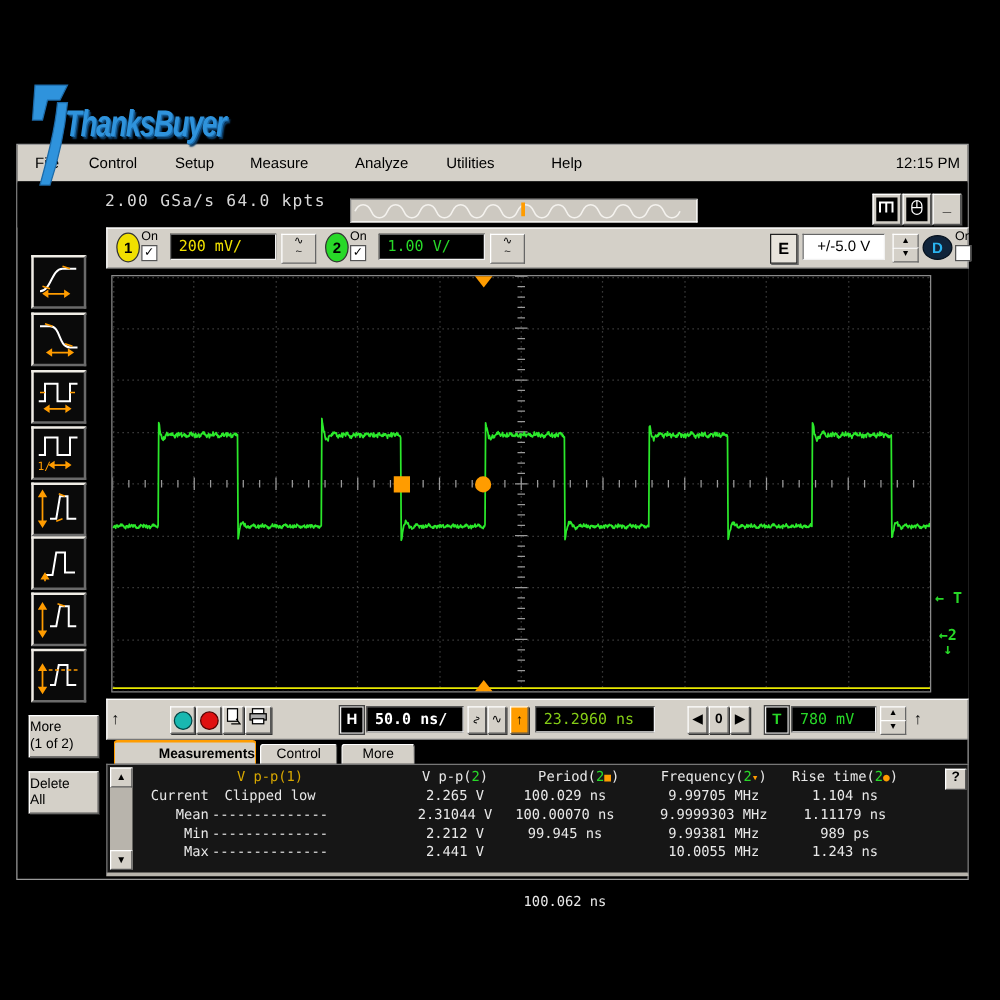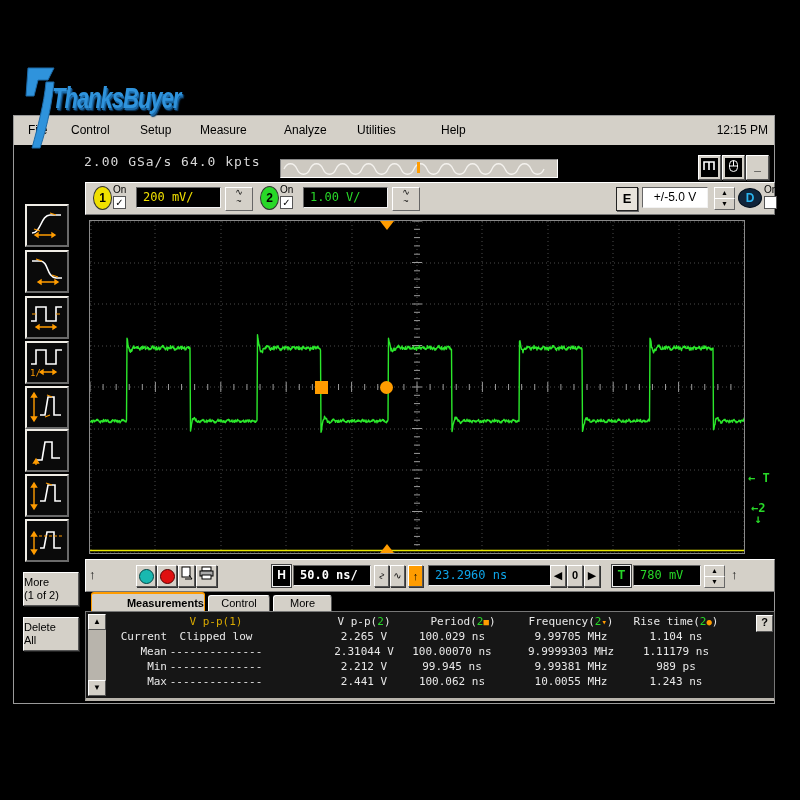--- a/index.html
+++ b/index.html
@@ -355,21 +355,21 @@
             <rect x="3" y="1" width="9" height="4" fill="#fff" stroke="#000"></rect>
             <rect x="1" y="5" width="13" height="5" fill="#aaa" stroke="#000"></rect>
             <rect x="3" y="9" width="9" height="4" fill="#fff" stroke="#000"></rect>
           </svg>
       </div>
       <div class="keybox" style="left:186px;">H</div>
       <div class="lcd mono" style="left:207px;width:78px;top:5px;color:#fff;font-weight:bold;">50.0 ns/</div>
       <div class="tbtn" style="left:288px;width:15px;"><span style="font-size:9px;display:inline-block;transform:rotate(90deg);line-height:20px;">∿</span></div>
       <div class="tbtn" style="left:304px;width:15px;"><span style="font-size:10px;line-height:20px;">∿</span></div>
       <div class="tbtn" style="left:322px;width:15px;background:#ff9c00;"><span style="font-weight:bold;line-height:20px;">↑</span></div>
-      <div class="lcd mono" style="left:342px;width:138px;top:5px;color:#0ea5e9;">23.2960 ns</div>
+      <div class="lcd mono" style="left:342px;width:96px;top:5px;color:#84cc16;">23.2960 ns</div>
       <div class="tbtn" style="left:464px;width:16px;line-height:19px;">◀</div>
       <div class="tbtn" style="left:481px;width:16px;line-height:19px;font-weight:bold;">0</div>
       <div class="tbtn" style="left:498px;width:16px;line-height:19px;">▶</div>
       <div class="keybox" style="left:526px;color:#28d828;">T</div>
       <div class="lcd mono" style="left:547px;width:68px;top:5px;color:#28d828;">780 mV</div>
       <div class="spin" style="left:618px;top:5px;">
         <div class="up">▲</div>
         <div class="dn">▼</div>
       </div>
       <span class="arrow-flag" style="left:645px;">↑</span>
@@ -414,21 +414,21 @@
               <div class="mcell" style="left: 64px; width: 132px;">--------------</div>
               <div class="mcell" style="left: 212px; width: 132px;">2.212 V</div>
               <div class="mcell" style="left: 306px; width: 120px;">99.945 ns</div>
               <div class="mcell" style="left: 423px; width: 124px;">9.99381 MHz</div>
               <div class="mcell" style="left: 528px; width: 124px;">989 ps</div>
             </div>
             <div class="mrow" style="top: 63px;">
               <div class="mlabel">Max</div>
               <div class="mcell" style="left: 64px; width: 132px;">--------------</div>
               <div class="mcell" style="left: 212px; width: 132px;">2.441 V</div>
-              <div class="mcell" style="left: 306px; width: 120px;">100.062 ns</div>
+              <div class="mcell" style="left: 306px; width: 120px; margin-top: 40px;">100.062 ns</div>
               <div class="mcell" style="left: 423px; width: 124px;">10.0055 MHz</div>
               <div class="mcell" style="left: 528px; width: 124px;">1.243 ns</div>
             </div>
           </div>
         <div id="help-btn">?</div>
       </div>
     </div>
 
     <div id="sidebar">
       <div class="side-ibtn" style="top:0;">

